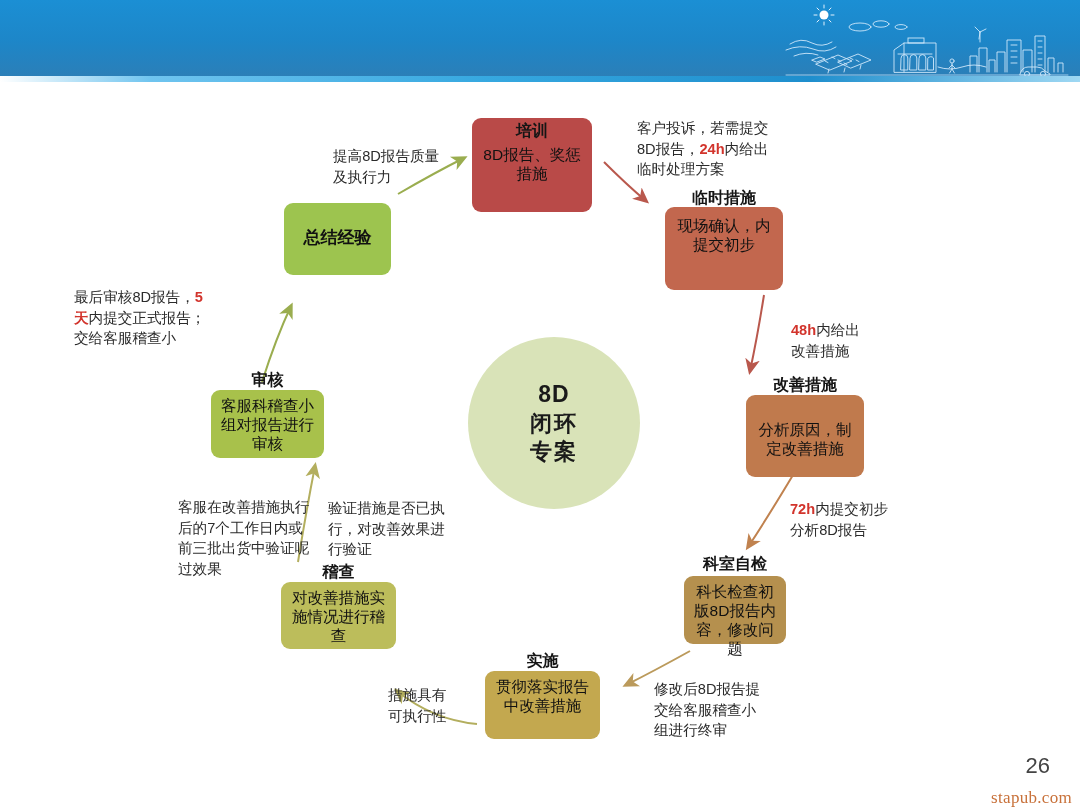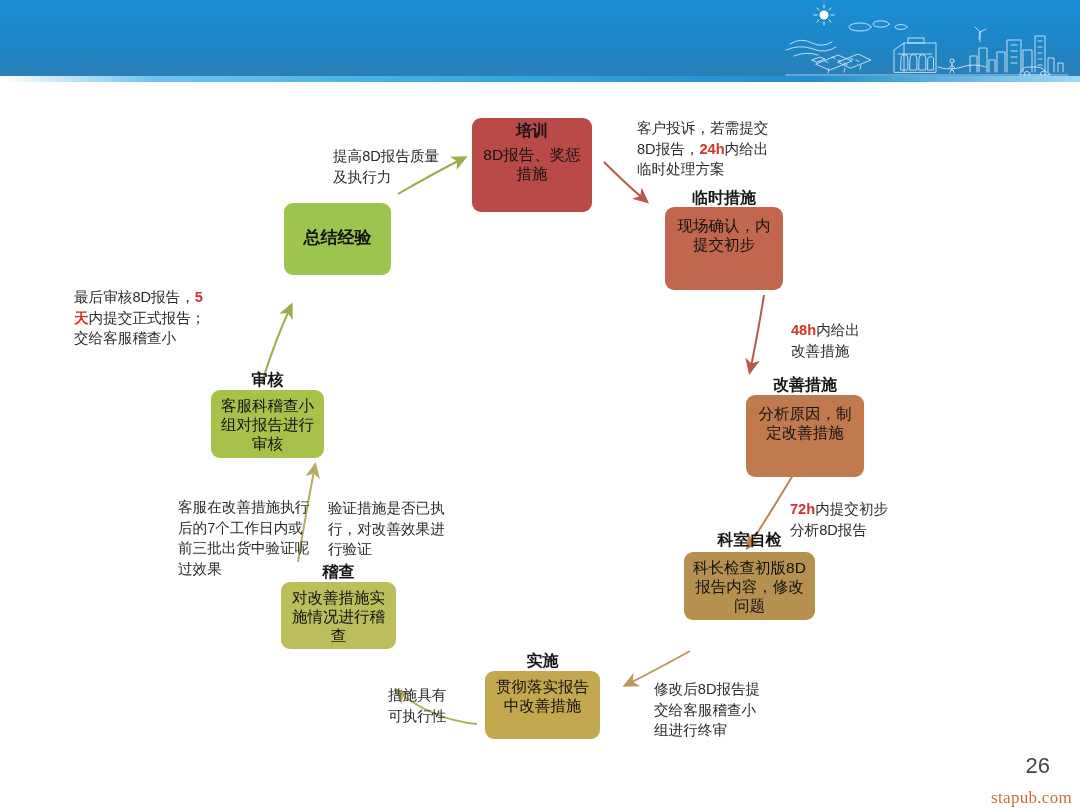--- a/index.html
+++ b/index.html
@@ -274,37 +274,42 @@
 
       <path d="M477 642 q-44 -4 -80 -33" stroke="#b3ae5e" stroke-width="2" fill="none" marker-end="url(#ah-olive)"></path>
 
       <path d="M298 480 q8 -50 17 -96" stroke="#b3ae5e" stroke-width="2" fill="none" marker-end="url(#ah-olive)"></path>
 
       <path d="M262 300 q14 -44 29 -76" stroke="#9aad4f" stroke-width="2" fill="none" marker-end="url(#ah-green)"></path>
 
       <path d="M398 112 q38 -22 66 -36" stroke="#9aad4f" stroke-width="2" fill="none" marker-end="url(#ah-green)"></path>
     </svg>
 
+    <div class="center-circle">
+      <div class="c-main">8D</div>
+      <div class="c-sub">闭环</div>
+      <div class="c-sub">专案</div>
+    </div>
 
     <div class="node" style="left:472px; top:36px; width:120px; height:94px; background:#b94a48;">
       <div class="node-title" style="top:3px;">培训</div>
       <div class="node-body" style="margin-top:24px;">8D报告、奖惩措施</div>
     </div>
 
     <div class="node" style="left:665px; top:125px; width:118px; height:83px; background:#c2674e;">
       <div class="node-title" style="top:-19px;">临时措施</div>
       <div class="node-body" style="margin-top:6px;">现场确认，内提交初步</div>
     </div>
 
     <div class="node" style="left:746px; top:313px; width:118px; height:82px; background:#c07a4d;">
       <div class="node-title" style="top:-20px;">改善措施</div>
-      <div class="node-body" style="margin-top:6px;">分析原因，制定改善措施</div>
-    </div>
-
-    <div class="node" style="left:684px; top:470px; width:131px; height:68px; background:#b5904e;">
+      <div class="node-body" style="margin-top:22px;">分析原因，制定改善措施</div>
+    </div>
+
+    <div class="node" style="left:684px; top:494px; width:102px; height:68px; background:#b5904e;">
       <div class="node-title" style="top:-22px;">科室自检</div>
       <div class="node-body" style="margin-top:3px;">科长检查初版8D报告内容，修改问题</div>
     </div>
 
     <div class="node" style="left:485px; top:589px; width:115px; height:68px; background:#c3a84f;">
       <div class="node-title" style="top:-20px;">实施</div>
       <div class="node-body" style="margin-top:3px;">贯彻落实报告中改善措施</div>
     </div>
 
     <div class="node" style="left:211px; top:308px; width:113px; height:68px; background:#a8c14b;">

